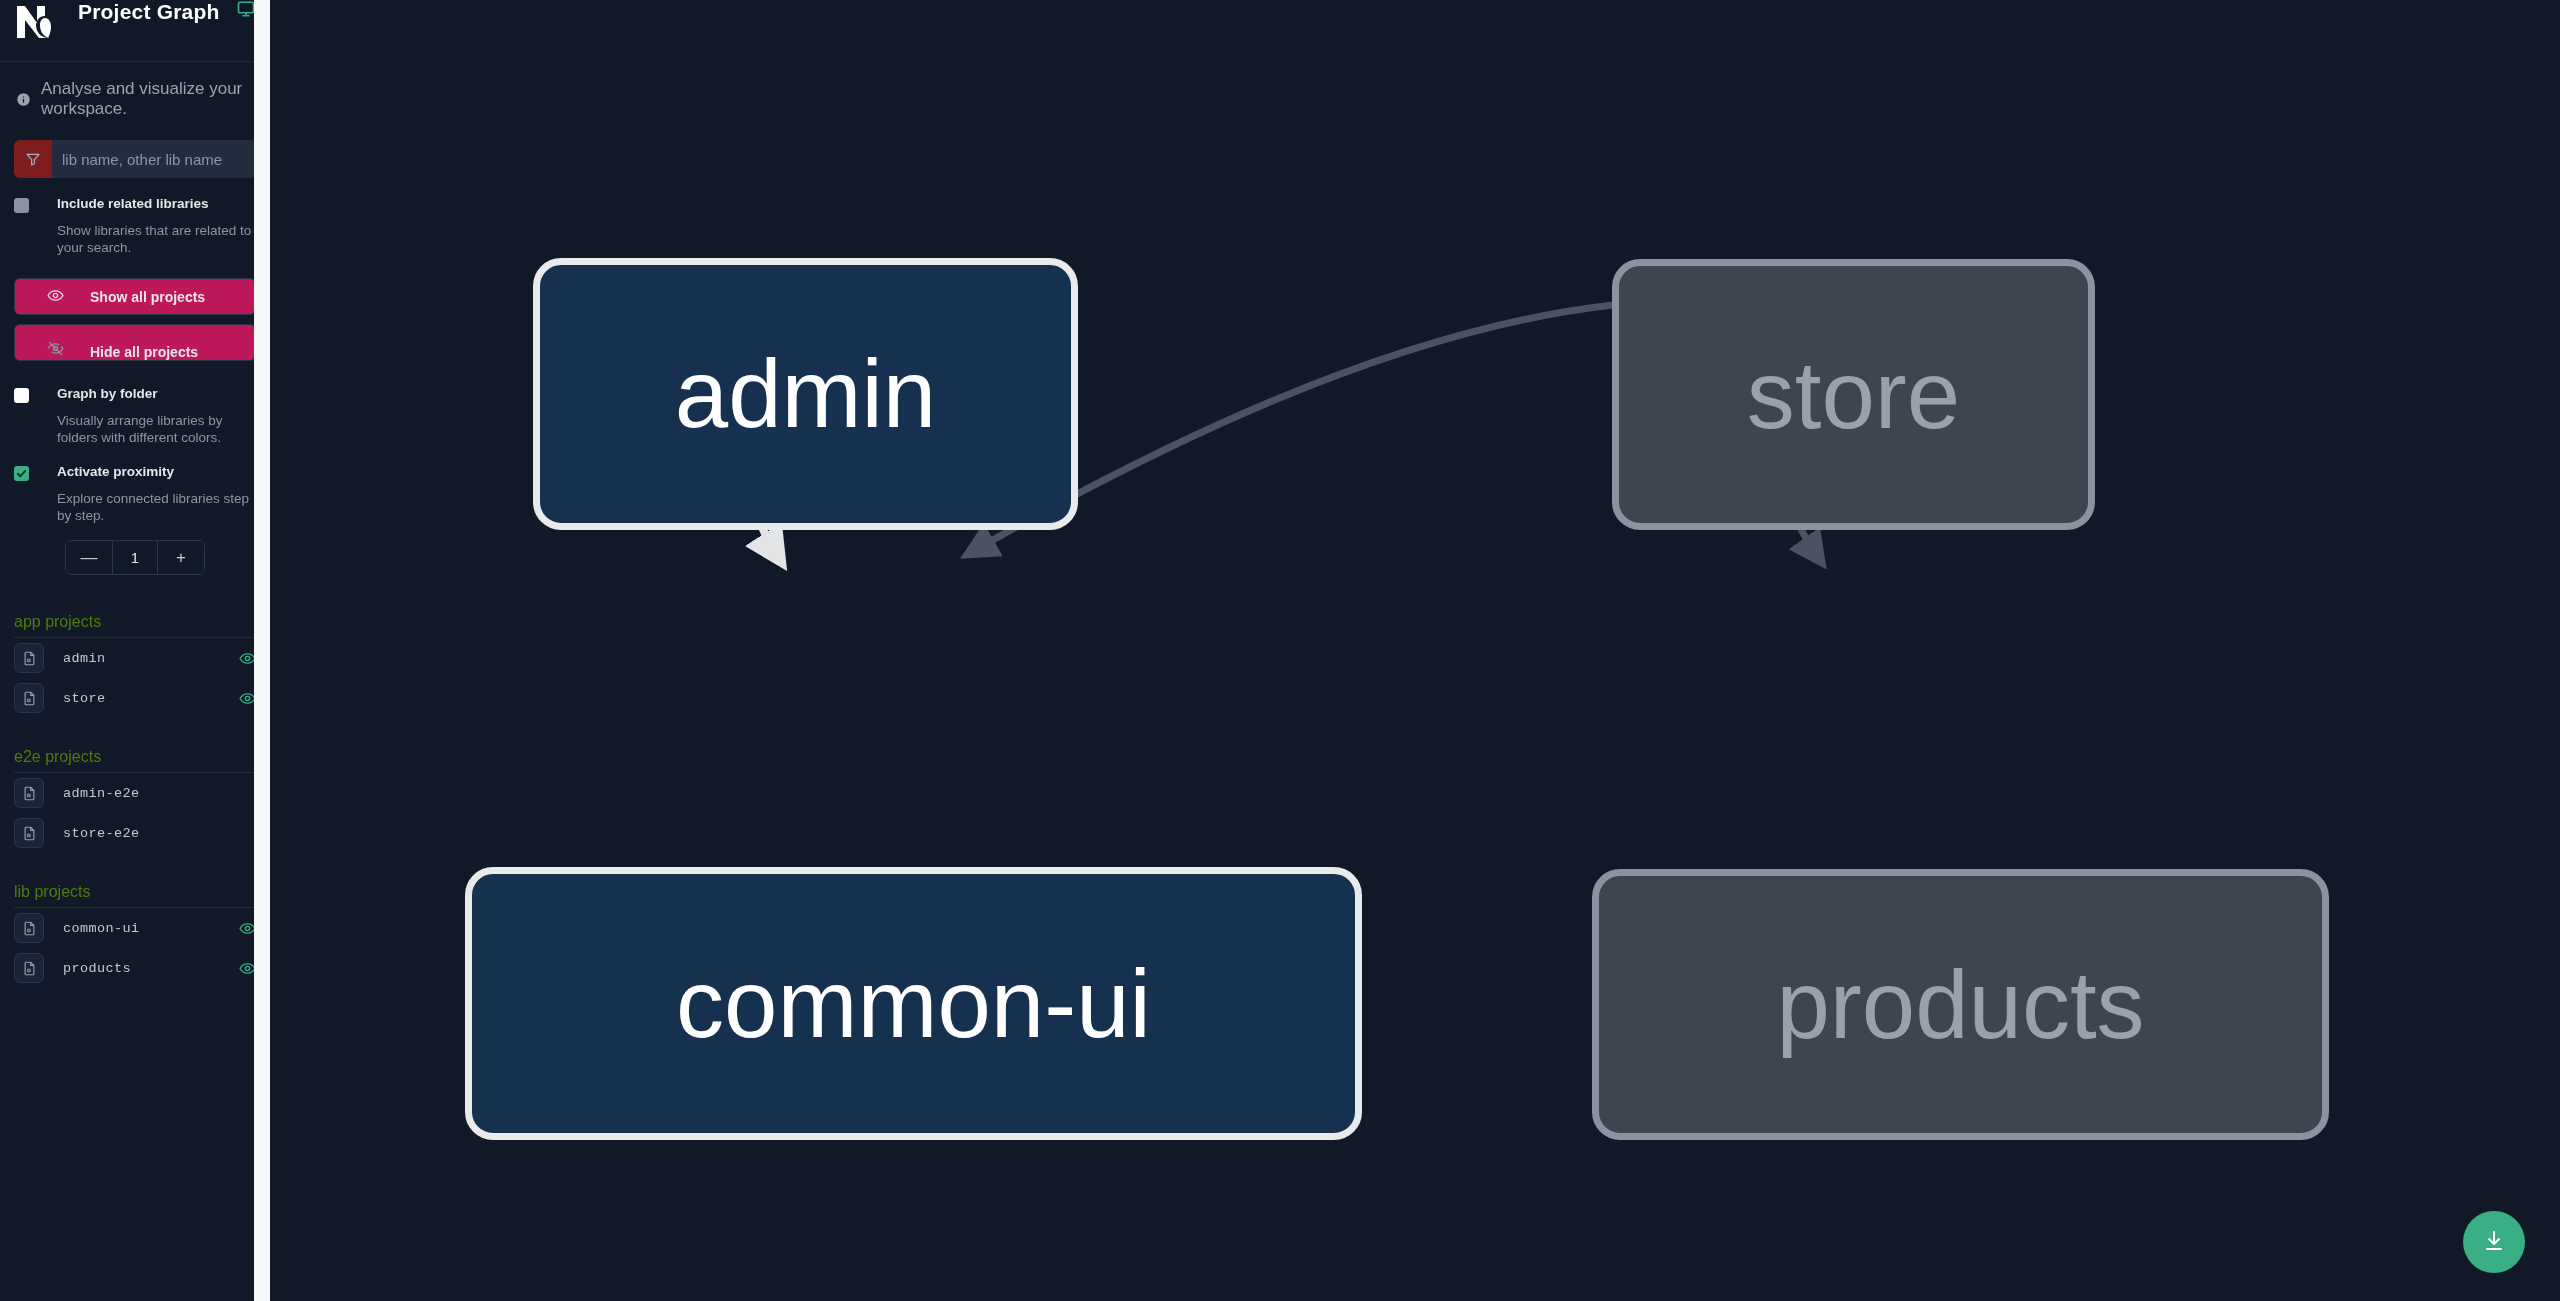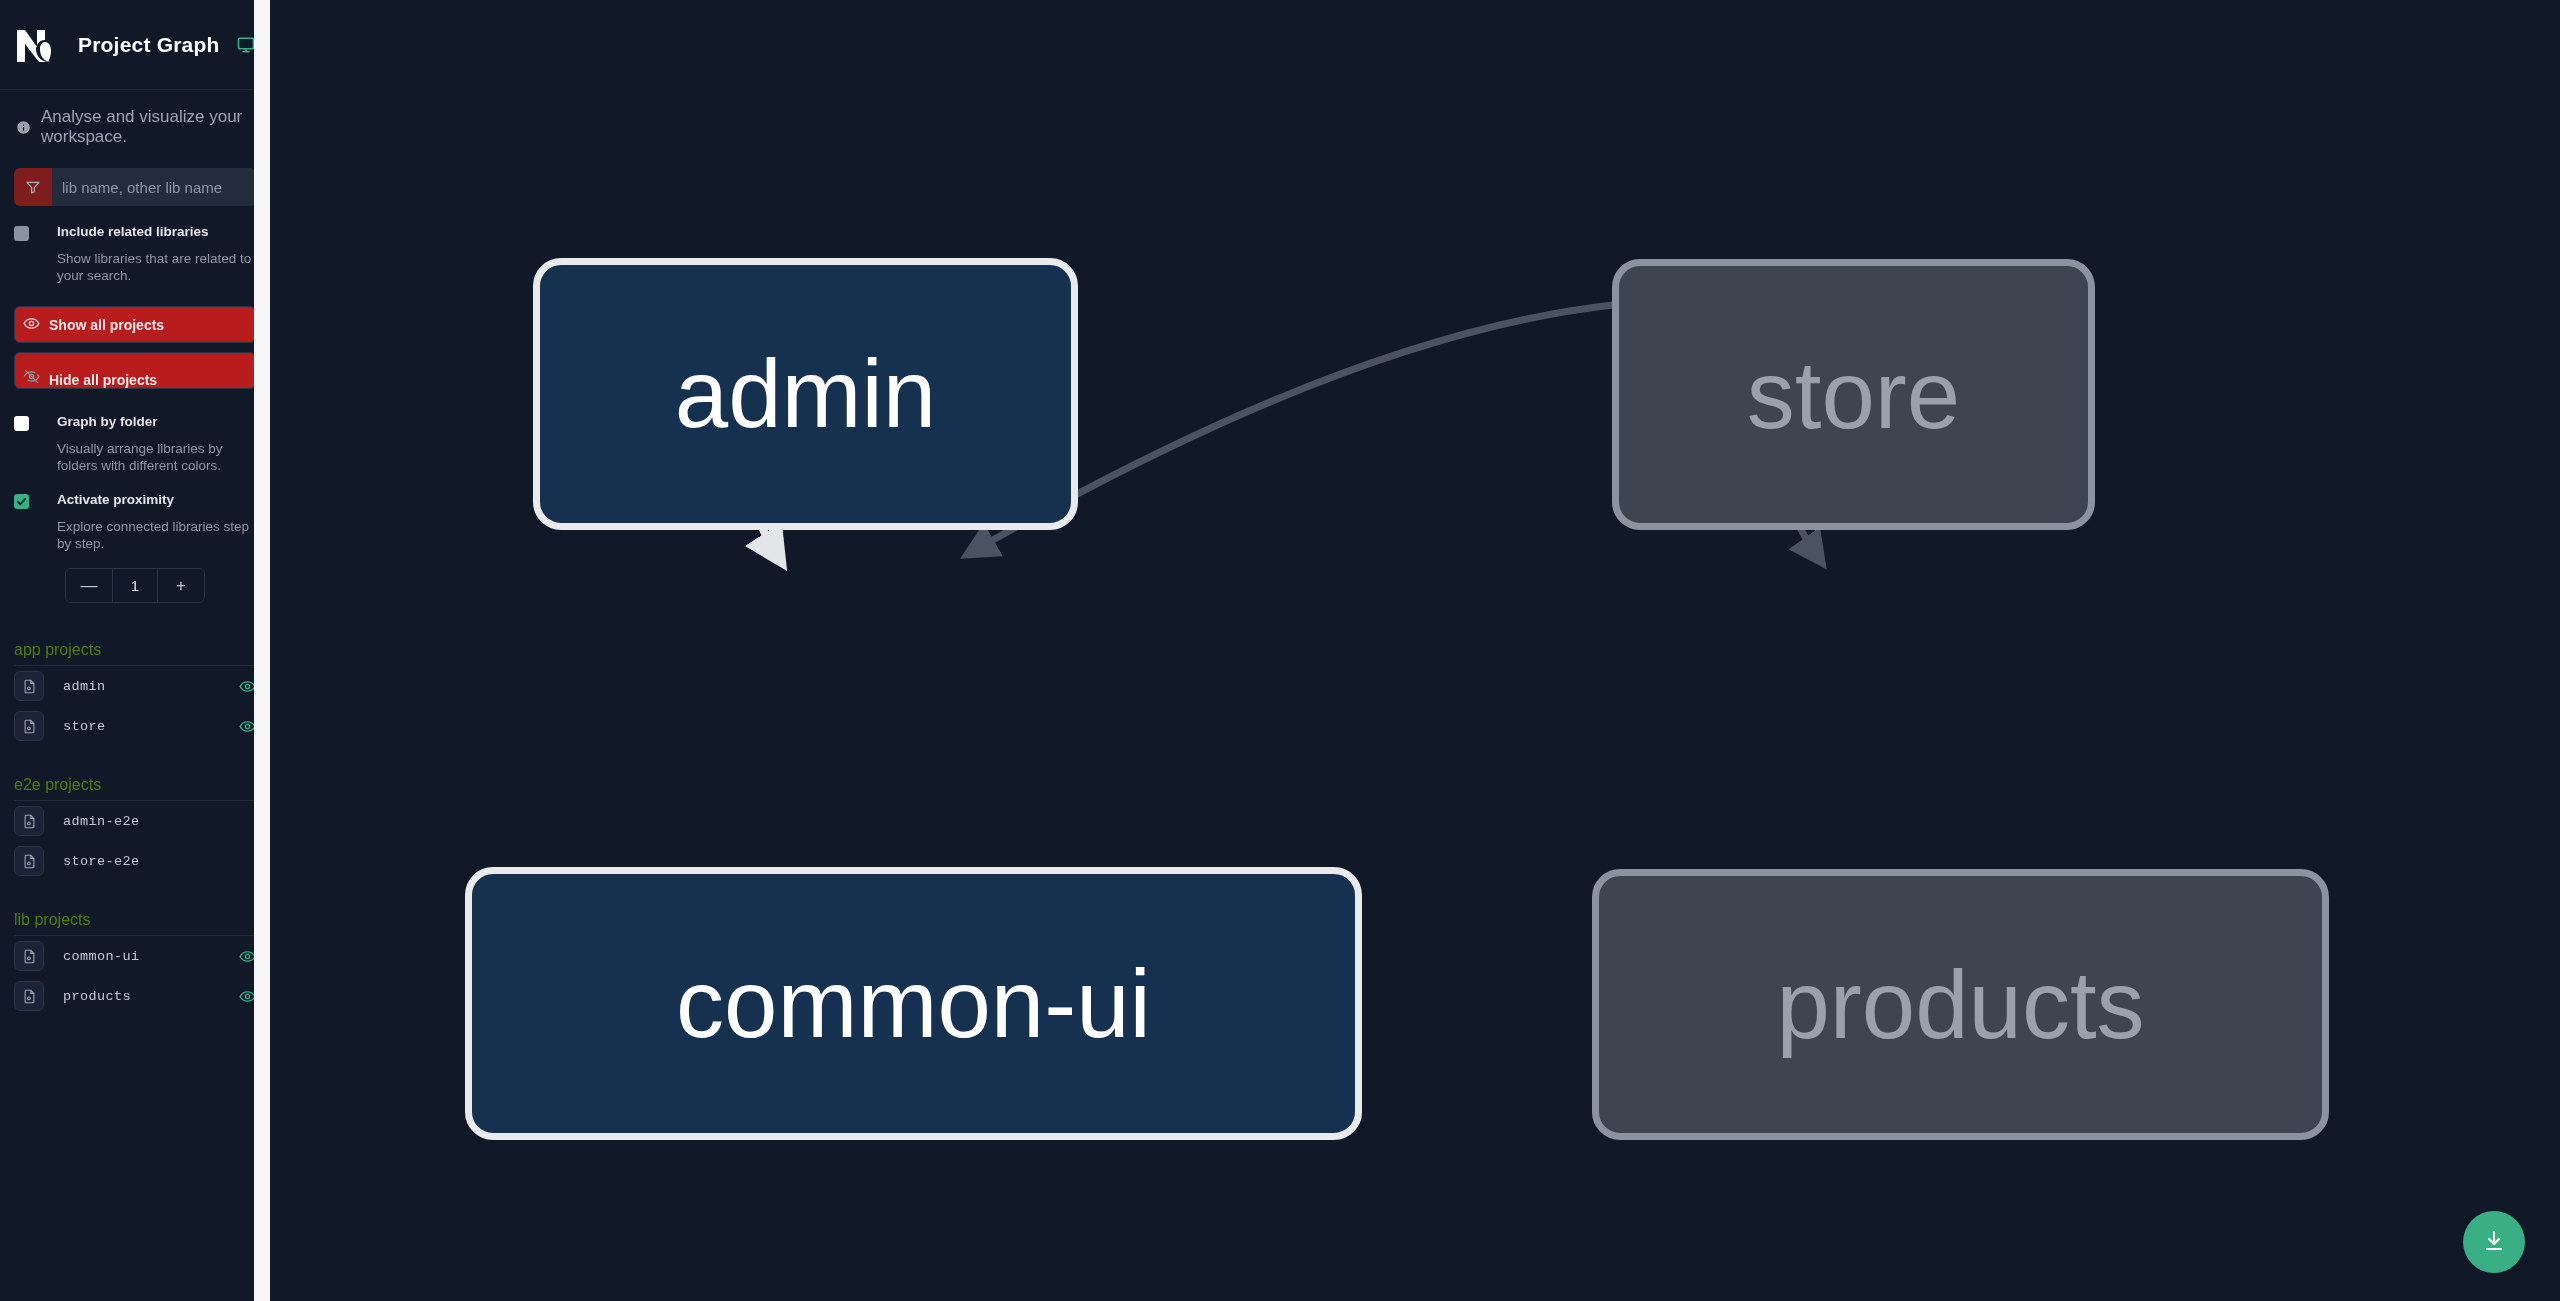--- a/index.html
+++ b/index.html
@@ -13,22 +13,22 @@
 
   
   .sidebar {
     width: 270px; height: 1301px;
     background: #111827;
     position: relative;
     flex: 0 0 270px;
     overflow: hidden;
   }
   .sb-header {
-    height: 90px;
-    display: flex; align-items: center;
+    height: 62px;
+    display: flex; align-items: flex-start;
     padding: 0 0 0 14px;
     border-bottom: 1px solid #1f2937;
   }
   .nx-logo {
     width: 46px; height: 42px;
     position: relative; flex: 0 0 46px;
   }
   .nx-logo svg { display:block; }
   .sb-title {
     font-size: 21px; font-weight: 700; color: #ffffff;
@@ -79,29 +79,29 @@
     position: relative;
   }
   .cbox.grey { background: #8b93a1; }
   .cbox.white { background: #ffffff; }
   .cbox.green { background: #3aaf85; display:flex; align-items:center; justify-content:center;}
   .opt-texts { flex: 1; }
   .opt-label { color: #e5e7eb; font-size: 13.5px; font-weight: 700; line-height: 17px; }
   .opt-desc  { color: #8d96a5; font-size: 13.5px; line-height: 17px; margin-top: 10px; }
 
   .btn {
-    display: flex; align-items: center; gap: 9px;
+    display: flex; align-items: center; gap: 26px;
     width: 100%; height: 37px;
-    background: #b91c1c;
+    background: #be185d;
     border: 1px solid #2b3purple;
     border: 1px solid #2c3purple;
     border: 1px solid #2b3548;
     border-radius: 6px;
     color: #e5e7eb; font-size: 14px; font-weight: 700;
-    padding: 0 8px;
+    padding: 0 32px;
     font-family: "Liberation Sans", sans-serif;
     cursor: pointer;
   }
   .btn + .btn { margin-top: 9px; align-items: flex-end; }
   .btn-group { margin-top: 22px; }
 
   .stepper {
     display: flex; margin-top: 16px; justify-content: center;
   }
   .stepper-wrap {

